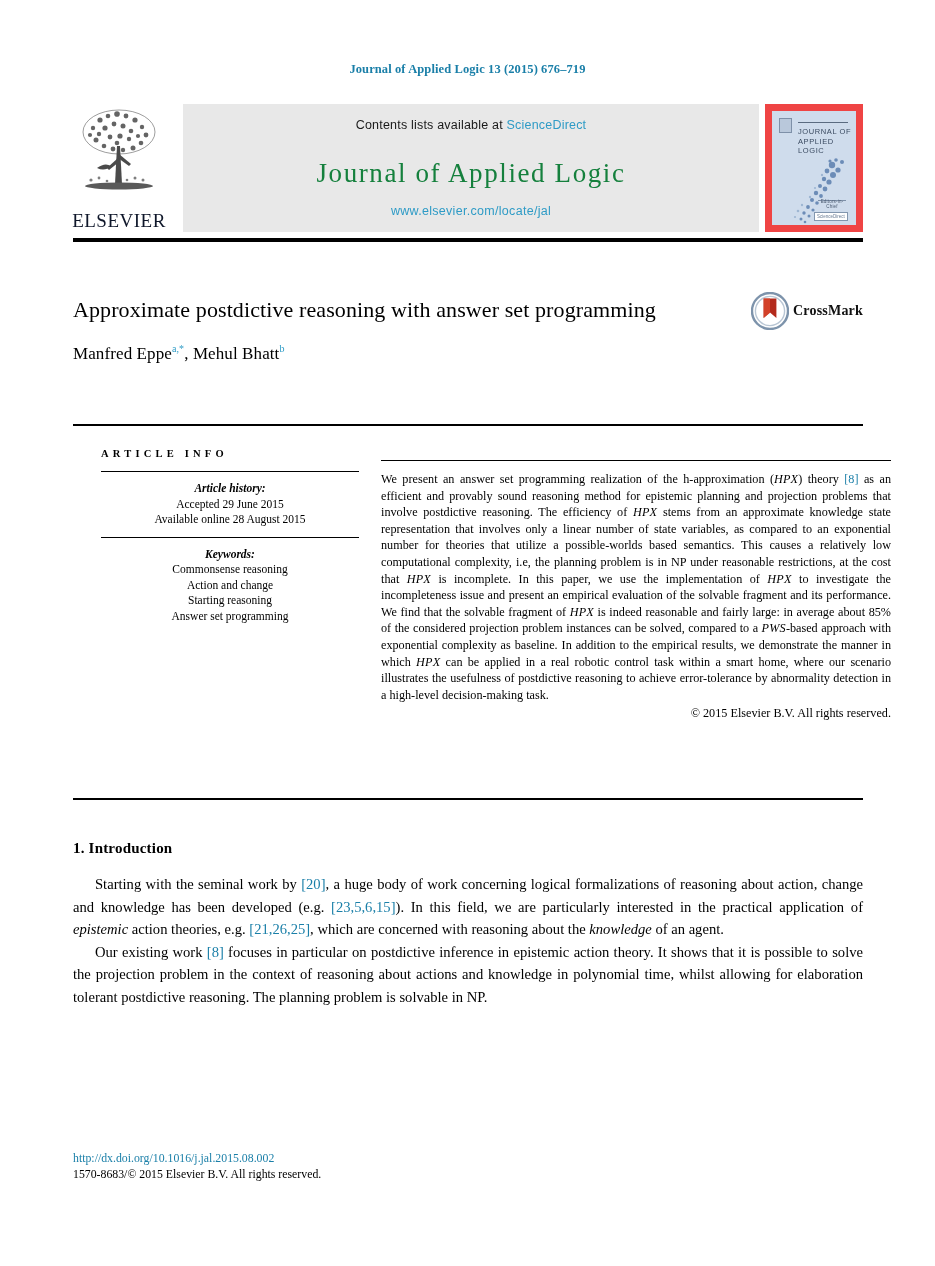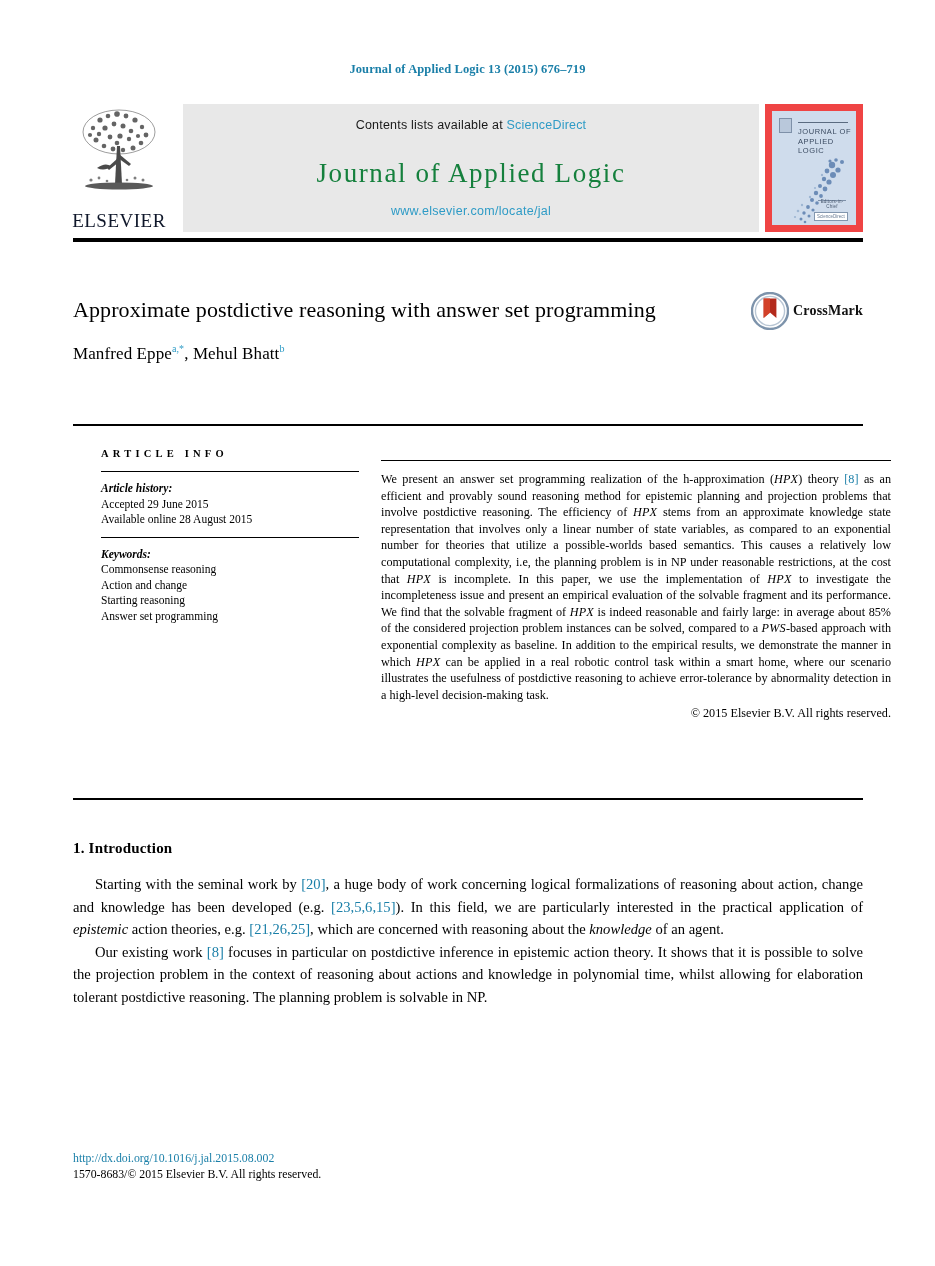--- a/index.html
+++ b/index.html
@@ -253,20 +253,21 @@
   .info-rule {
     height: 1px;
     background: #000;
     margin-top: 12px;
     margin-bottom: 9px;
   }
   .info-rule.second { margin-top: 9px; }
   .info-group {
     font-size: 11.5px;
     line-height: 15.5px;
+    text-align: center;
   }
   .info-group .lbl { font-style: italic; font-weight: bold; }
 
   .abs-rule {
     height: 1px;
     background: #000;
     margin-top: 12px;
     margin-bottom: 10px;
   }
   .abstract-text {

